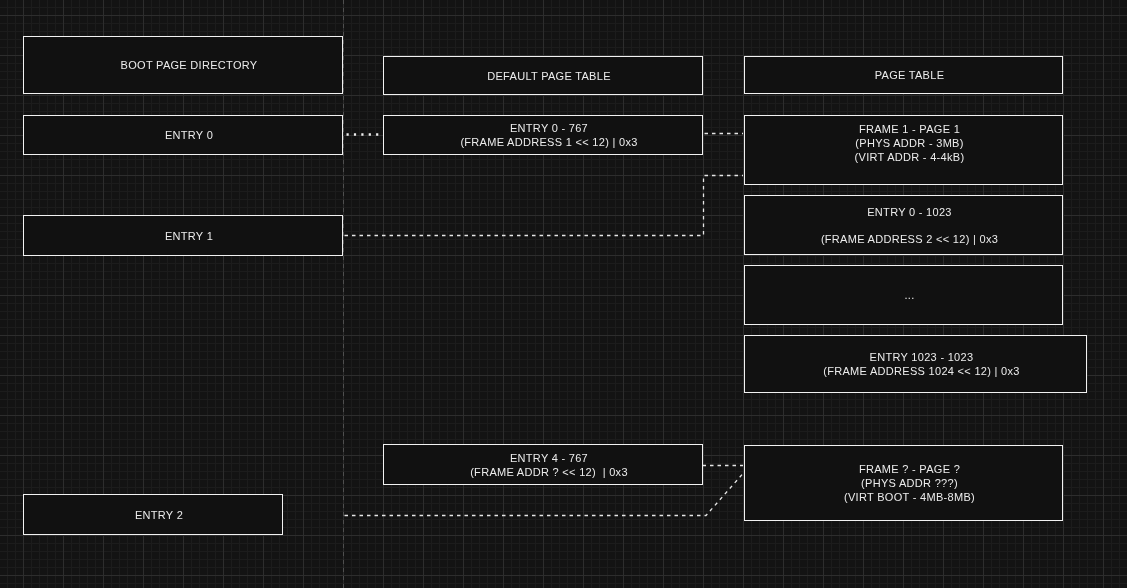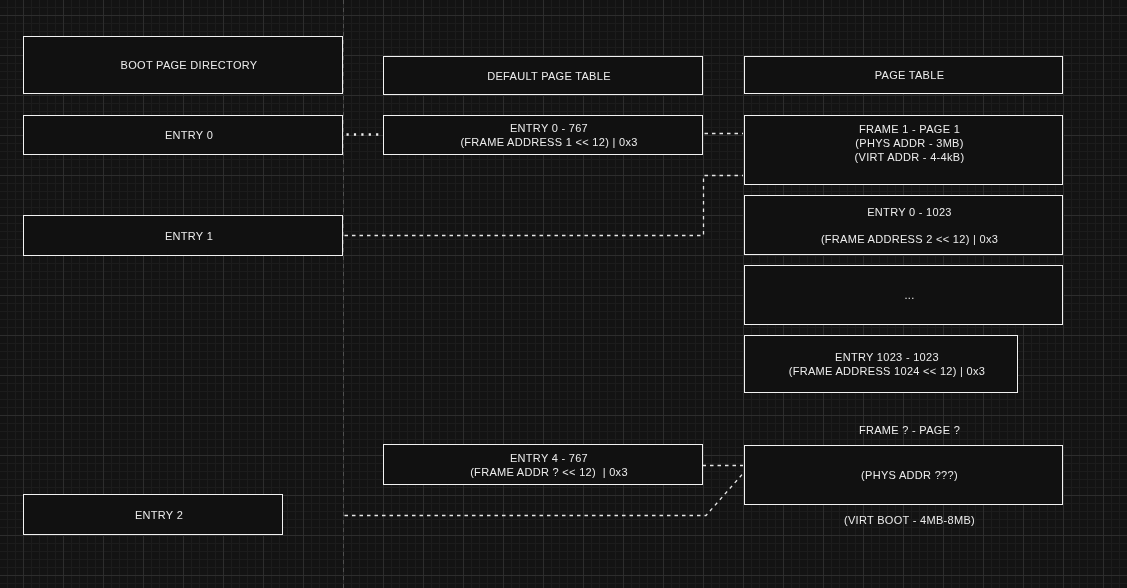--- a/index.html
+++ b/index.html
@@ -110,24 +110,24 @@
   <div class="node" style="left:744px; top:195px; width:319px; height:60px;">
     <div class="line">ENTRY 0 - 1023</div>
     <div class="gap-line"></div>
     <div class="line">(FRAME ADDRESS 2 &lt;&lt; 12) | 0x3</div>
   </div>
 
   <div class="node" style="left:744px; top:265px; width:319px; height:60px;">
     <div class="line">...</div>
   </div>
 
-  <div class="node" style="left:744px; top:335px; width:274px; height:58px;">
+  <div class="node" style="left:744px; top:335px; width:343px; height:58px;">
     <div class="line">ENTRY 1023 - 1023</div>
     <div class="line">(FRAME ADDRESS 1024 &lt;&lt; 12) | 0x3</div>
   </div>
 
-  <div class="node" style="left:744px; top:445px; width:319px; height:60px;gap:31px;">
+  <div class="node" style="left:744px; top:445px; width:319px; height:76px;">
     <div class="line">FRAME ? - PAGE ?</div>
     <div class="line">(PHYS ADDR ???)</div>
     <div class="line">(VIRT BOOT - 4MB-8MB)</div>
   </div>
 
 </div>
 
 </body></html>

